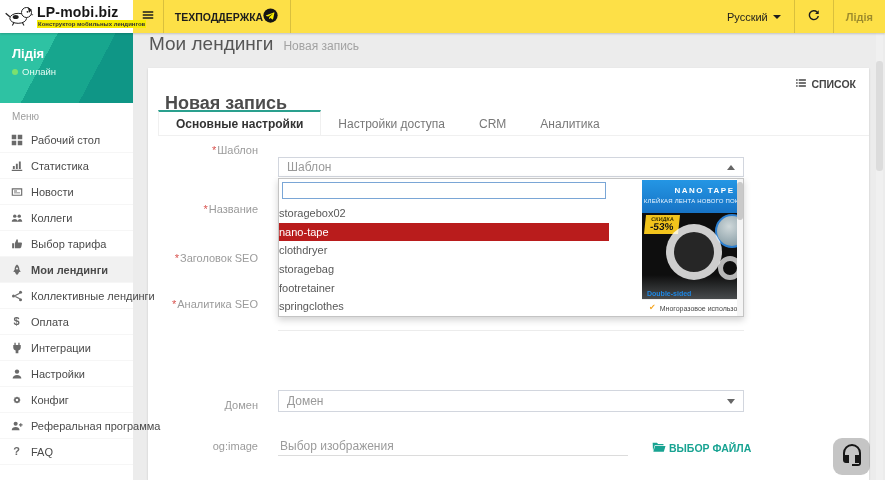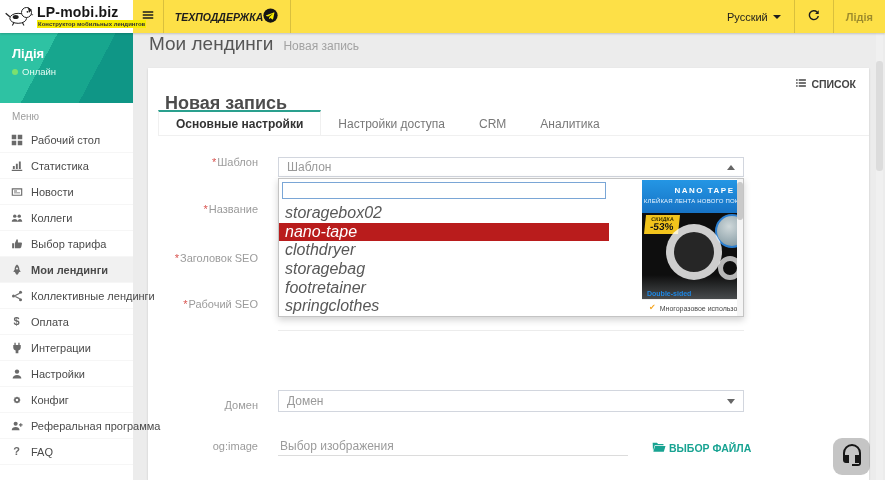--- a/index.html
+++ b/index.html
@@ -5,21 +5,21 @@
   html,body{margin:0;padding:0;background:#ececec;}
   .app{position:relative;width:885px;height:480px;overflow:hidden;background:#ececec;
        font-family:"Liberation Sans","DejaVu Sans",sans-serif;-webkit-font-smoothing:antialiased;}
   
   .topbar{position:absolute;left:0;top:0;width:885px;height:33px;background:#fde047;box-shadow:0 1px 2px rgba(0,0,0,.18);z-index:30;}
   .logo{position:absolute;left:0;top:0;width:133px;height:33px;background:#fff;display:flex;align-items:center;gap:3px;padding:0 4px;box-sizing:border-box;cursor:pointer;}
   .logo-text{display:flex;flex-direction:column;line-height:1;}
   .logo-title{font-size:14px;font-weight:bold;color:#161616;letter-spacing:.2px;}
   .logo-sub{font-size:6px;font-weight:bold;color:#333;background:#f6ec00;padding:1px 1px;margin-top:1px;white-space:nowrap;}
   .hamburger{position:absolute;left:133px;top:0;width:30px;height:33px;border-right:1px solid rgba(0,0,0,.14);display:flex;align-items:center;justify-content:center;cursor:pointer;}
-  .support{position:absolute;left:163px;top:0;width:127px;height:33px;border-right:1px solid rgba(0,0,0,.14);display:flex;align-items:center;justify-content:center;font-size:10.5px;font-weight:bold;color:#1d1d1d;cursor:pointer;font-style:italic;}
+  .support{position:absolute;left:163px;top:0;width:127px;height:33px;border-right:1px solid rgba(0,0,0,.14);display:flex;align-items:center;justify-content:center;font-size:10.5px;font-weight:bold;color:#1d1d1d;cursor:pointer;}
   .topbar-right{position:absolute;right:0;top:0;height:33px;display:flex;align-items:center;}
   .lang{display:flex;align-items:center;gap:5px;padding:0 13px;font-size:11px;font-weight:normal;color:#1d1d1d;cursor:pointer;height:33px;}
   .caret-down{width:0;height:0;border-left:4px solid transparent;border-right:4px solid transparent;border-top:4px solid #1d1d1d;}
   .vdiv{width:1px;height:33px;background:rgba(0,0,0,.14);}
   .refresh-btn{padding:0 12px;display:flex;align-items:center;height:33px;cursor:pointer;}
   .top-user{padding:0 12px;font-size:11px;color:rgba(0,0,0,.38);font-weight:bold;cursor:pointer;}
   
   .page-header{position:absolute;left:133px;top:33px;right:0;height:32px;display:flex;align-items:baseline;gap:10px;padding-left:16px;}
   .page-title{font-size:19px;color:#565656;}
   .page-sub{font-size:12px;color:#a2a2a2;}
@@ -50,21 +50,21 @@
   .caret-up{position:absolute;right:8px;width:0;height:0;border-left:4px solid transparent;border-right:4px solid transparent;border-bottom:5px solid #666;}
   .caret-dn{position:absolute;right:8px;width:0;height:0;border-left:4px solid transparent;border-right:4px solid transparent;border-top:5px solid #666;}
   .hidden-underline{position:absolute;left:130px;top:262px;width:466px;height:1px;background:#ececec;}
   .og-input{position:absolute;left:130px;top:368px;width:350px;height:20px;border:none;border-bottom:1px solid #dcdcdc;font-size:12px;color:#555;background:transparent;outline:none;font-family:inherit;box-sizing:border-box;}
   .og-input::placeholder{color:#9b9b9b;}
   .file-btn{position:absolute;left:504px;top:373px;display:flex;align-items:center;gap:3px;font-size:10.5px;font-weight:bold;color:#18a392;cursor:pointer;}
   
   .dd-panel{position:absolute;left:130px;top:110px;width:466px;height:139px;background:#fff;border:1px solid #c4c4c4;box-sizing:border-box;box-shadow:0 3px 7px rgba(0,0,0,.18);z-index:10;overflow:hidden;}
   .dd-search{position:absolute;left:3px;top:3px;width:324px;height:17px;border:1px solid #7aa6d6;box-sizing:border-box;font-size:12px;padding:0 4px;outline:none;font-family:inherit;}
   .dd-opts{position:absolute;left:0;top:25px;width:330px;}
-  .dd-opt{height:18.7px;line-height:18.7px;padding-left:6px;font-size:16px;color:#585858;cursor:pointer;white-space:nowrap;font-style:italic;}
+  .dd-opt{height:18.7px;line-height:18.7px;padding-left:0;font-size:11px;color:#585858;cursor:pointer;white-space:nowrap;}
   .dd-opt.selected{background:#b91c1c;color:#fff;}
   .dd-scroll{position:absolute;right:0;top:0;bottom:0;width:6px;background:#f5f5f5;}
   .dd-thumb{position:absolute;top:3px;left:0;width:6px;height:38px;background:#c9c9c9;border-radius:3px;cursor:pointer;}
   
   .pv{position:absolute;left:353px;top:1px;width:125px;height:136px;overflow:hidden;margin-left:10px;}
   .pv-head{height:33px;background:linear-gradient(#2496e4,#1773c5);text-align:center;color:#fff;box-sizing:border-box;padding-top:6px;}
   .pv-title{font-size:8px;font-weight:bold;letter-spacing:1.5px;}
   .pv-sub{font-size:6px;color:#eaf4ff;margin-top:3px;letter-spacing:.2px;}
   .pv-body{position:relative;height:86px;background:#0e0e0e;overflow:hidden;}
   .pv-badge{position:absolute;left:3px;top:2px;width:34px;background:#f2c41c;transform:skewX(-6deg);text-align:center;padding:1px 0 2px;}
@@ -311,24 +311,24 @@
       <span>СПИСОК</span>
     </div>
 
     <div class="tabs">
       <div class="tab active">Основные настройки</div>
       <div class="tab">Настройки доступа</div>
       <div class="tab">CRM</div>
       <div class="tab">Аналитика</div>
     </div>
 
-    <div class="flabel" style="top:88px"><span class="req">*</span><span>Шаблон</span></div>
+    <div class="flabel" style="top:76px"><span class="req">*</span><span>Шаблон</span></div>
     <div class="flabel" style="top:135px"><span class="req">*</span><span>Название</span></div>
     <div class="flabel" style="top:184px"><span class="req">*</span><span>Заголовок SEO</span></div>
-    <div class="flabel" style="top:230px"><span class="req">*</span><span>Рабочий SEO</span></div>
+    <div class="flabel" style="top:230px"><span class="req">*</span><span>Аналитика SEO</span></div>
     <div class="flabel" style="top:331px"><span>Домен</span></div>
     <div class="flabel" style="top:372px"><span>og:image</span></div>
 
     <div class="selbox" style="top:89px;height:20px">
       <span class="ph">Шаблон</span>
       <i class="caret-up"></i>
     </div>
 
     <div class="hidden-underline"></div>
 

